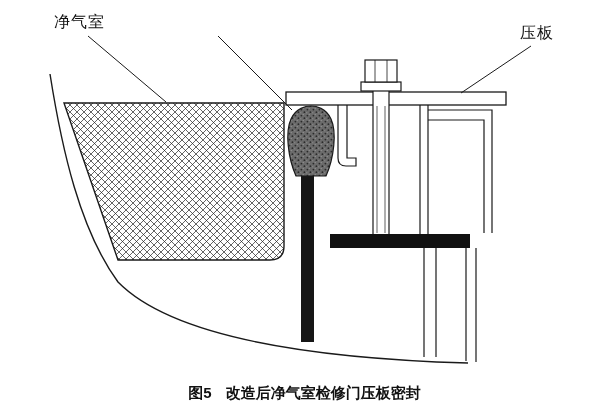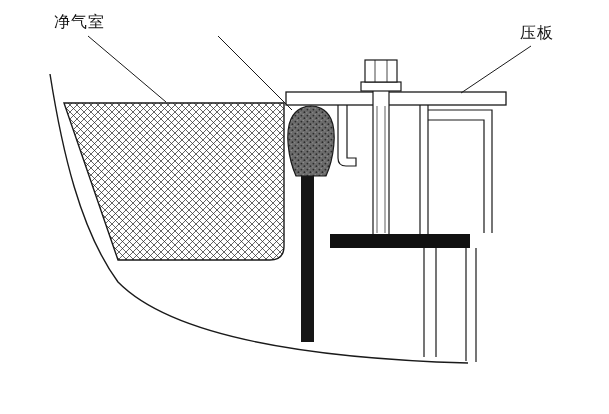--- a/index.html
+++ b/index.html
@@ -89,14 +89,17 @@
     <line x1="88" y1="36" x2="166" y2="102" stroke="#1a1a1a" stroke-width="1"></line>
     <line x1="218" y1="36" x2="292" y2="110" stroke="#1a1a1a" stroke-width="1"></line>
     <line x1="531" y1="46" x2="461" y2="93" stroke="#1a1a1a" stroke-width="1"></line>
   </svg>
 
   <div class="callout callout-chamber">净气室</div>
 
 
   <div class="callout callout-plate">压板</div>
 
+  <div class="caption">
+    <span class="fig-no">图5</span><span>改造后净气室检修门压板密封</span>
+  </div>
 
 </div>
 
 </body></html>

